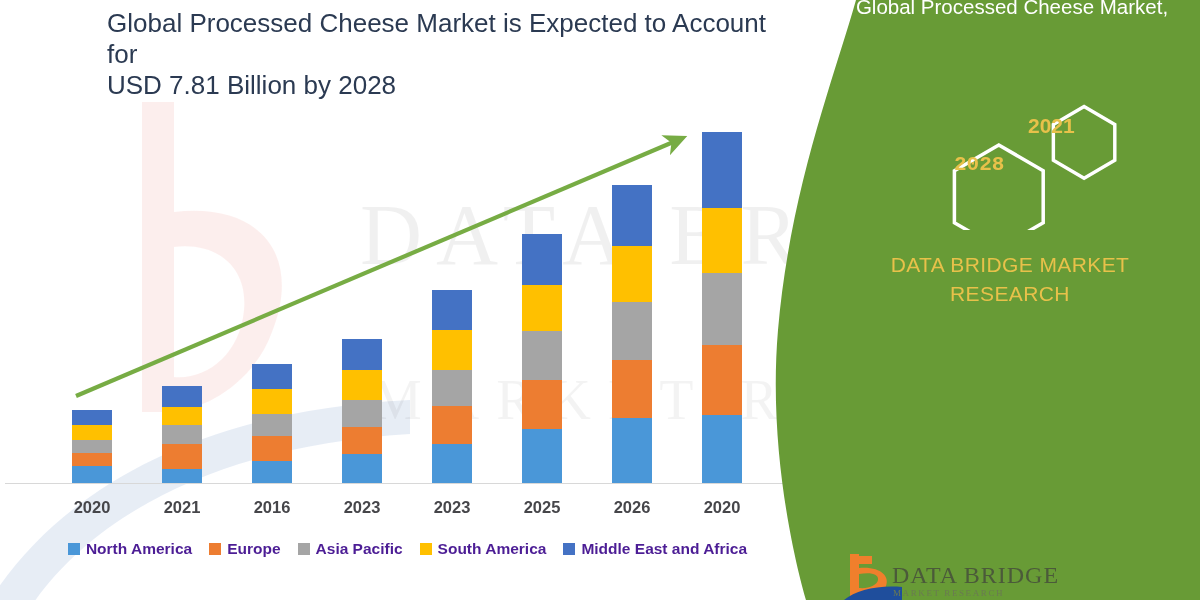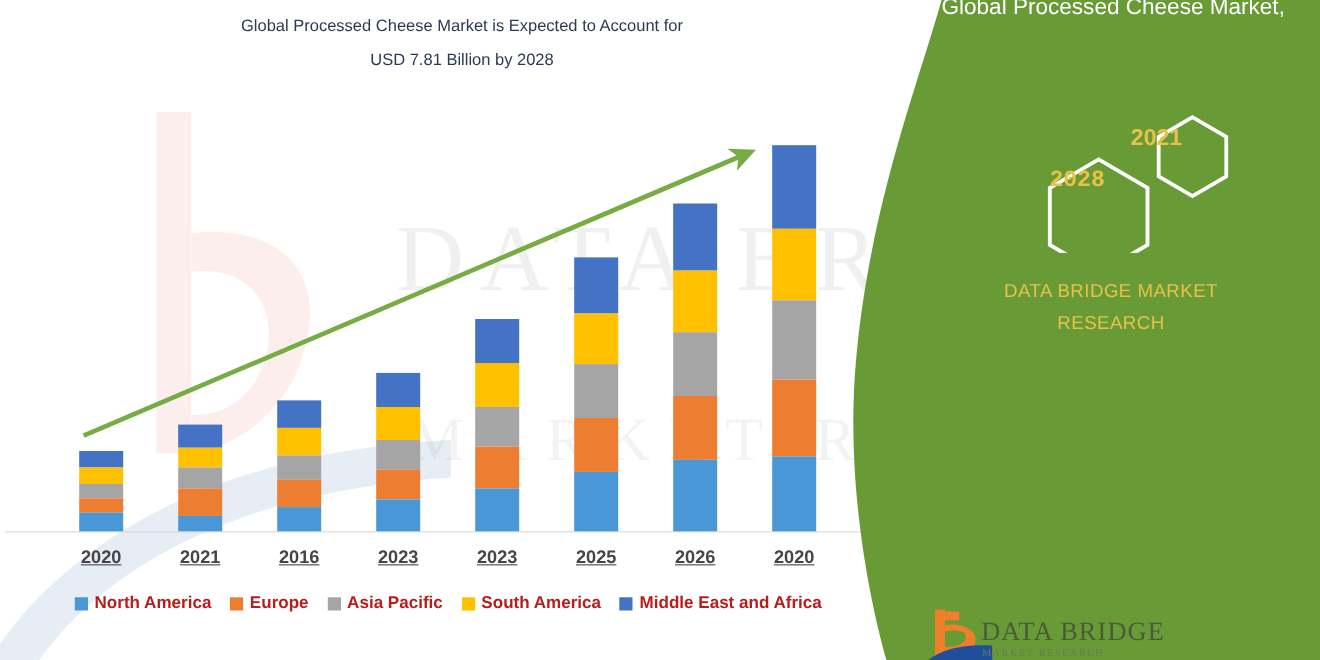--- a/index.html
+++ b/index.html
@@ -60,25 +60,25 @@
     left: 0px;
     top: 390px;
     width: 420px;
     height: 220px;
     opacity: 0.12;
   }
 
   
   .headline {
     position: absolute;
-    left: 84px;
+    left: 107px;
     top: 8px;
     width: 672px;
-    text-align: center;
-    font-size: 15px;
+    text-align: left;
+    font-size: 26px;
     line-height: 31px;
     color: #2b3a52;
     font-weight: 400;
   }
 
   
   .chart-area {
     position: absolute;
     left: 0;
     top: 0;
@@ -109,21 +109,20 @@
     width: 830px;
     height: 26px;
   }
   .xtick {
     position: absolute;
     width: 80px;
     text-align: center;
     font-size: 16.5px;
     font-weight: bold;
     color: #46464a;
-    text-decoration: underline;
   }
 
   
   .legend {
     position: absolute;
     left: 0;
     top: 540px;
     width: 815px;
     display: flex;
     justify-content: center;
@@ -138,21 +137,21 @@
     white-space: nowrap;
   }
   .legend-swatch {
     width: 12px;
     height: 12px;
     flex: none;
   }
   .legend-label {
     font-size: 15.5px;
     font-weight: bold;
-    color: #b91c1c;
+    color: #4c1d95;
   }
 
   
   .green-panel {
     position: absolute;
     left: 760px;
     top: 0;
     width: 440px;
     height: 600px;
     overflow: hidden;
@@ -182,21 +181,21 @@
   }
   .hex-2028 { left: 44px; top: 58px; font-family: Liberation Mono, monospace; }
   .hex-2021 { left: 118px; top: 19px; }
   .brand {
     position: absolute;
     left: 70px;
     top: 250px;
     width: 360px;
     text-align: center;
     color: #e8c14a;
-    font-size: 17px;
+    font-size: 21px;
     line-height: 29px;
     letter-spacing: 0.4px;
   }
 
   
   .logo {
     position: absolute;
     left: 842px;
     top: 552px;
     width: 250px;

